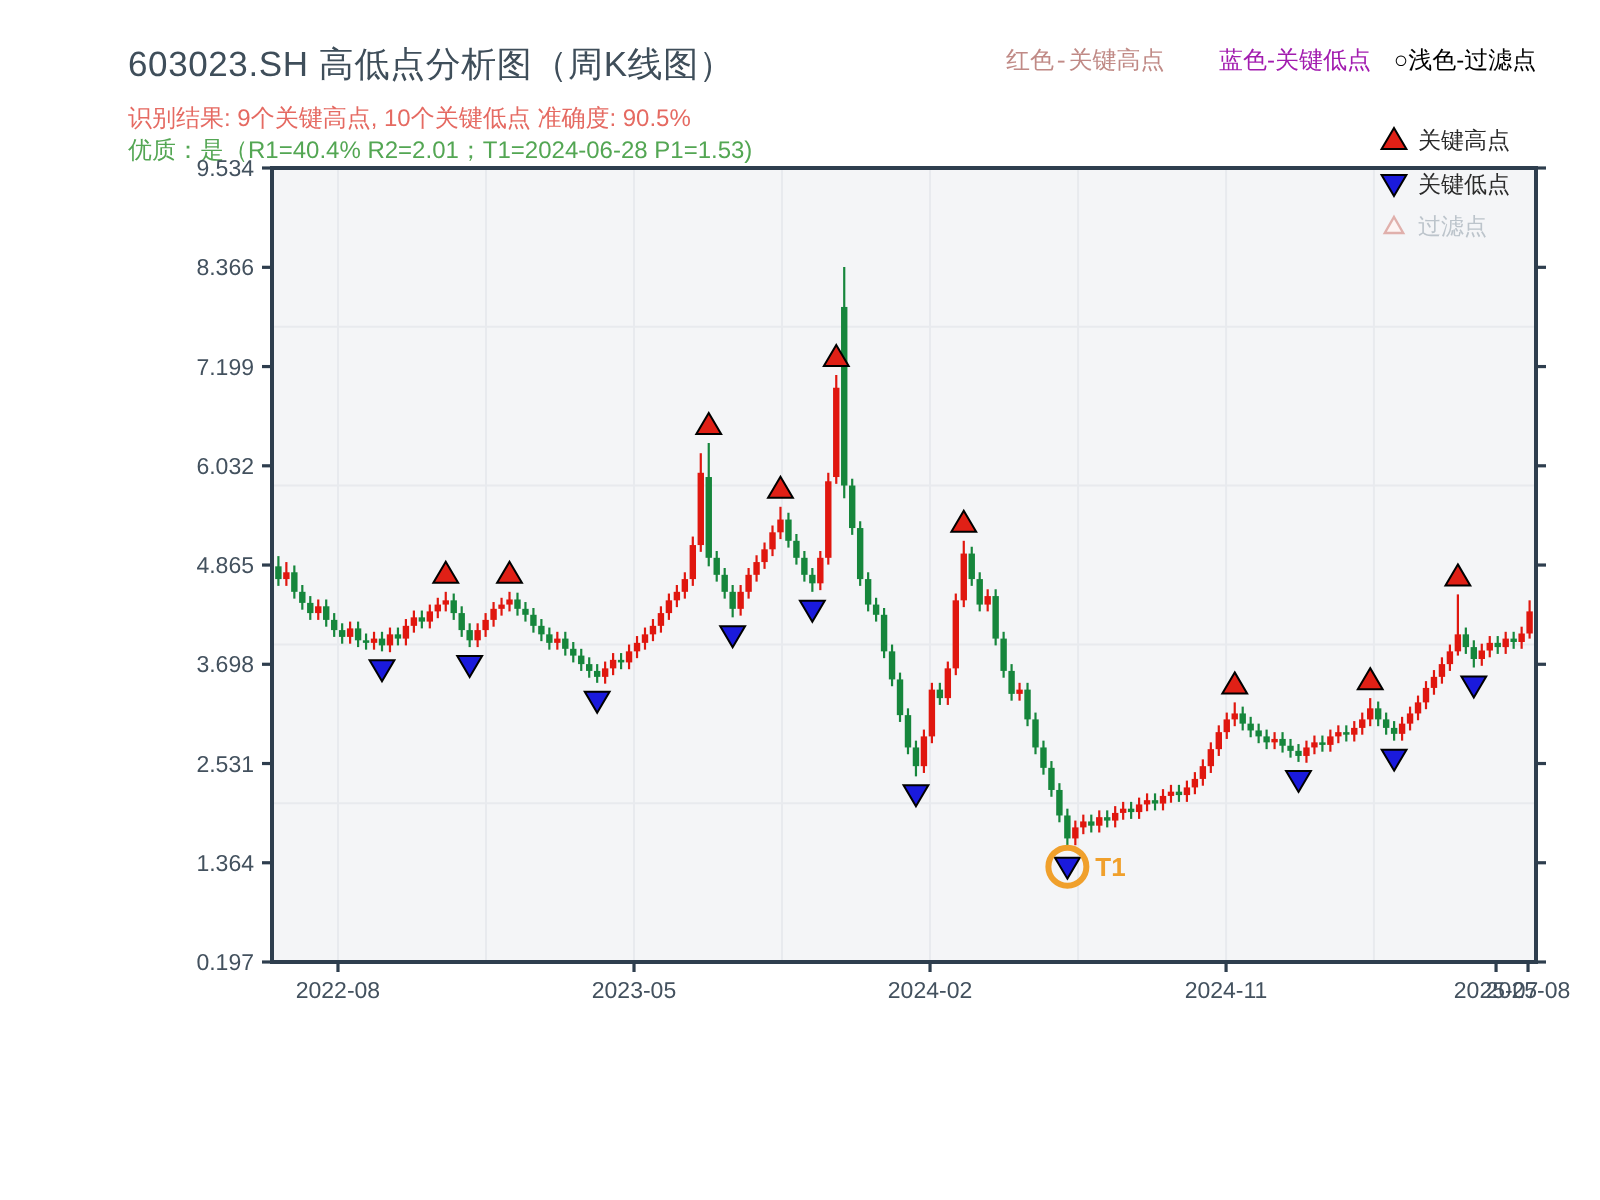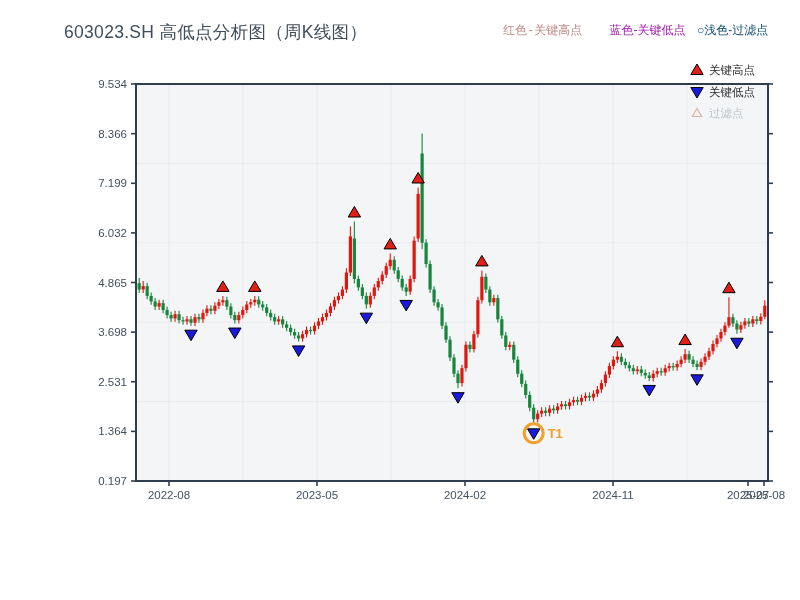--- a/index.html
+++ b/index.html
@@ -13,24 +13,26 @@
   .top-legend span{display:inline-block;}
   .tl-gap1{margin-right:24px;}
   .tl-gap2{margin-right:8px;}
   svg.chart{position:absolute;left:0;top:0;}
 </style>
 </head>
 <body>
 
 <div class="stage">
   <div class="page-title">603023.SH 高低点分析图（周K线图）</div>
+  <div class="line red">识别结果: 9个关键高点, 10个关键低点  准确度: 90.5%</div>
+  <div class="line green">优质：是（R1=40.4%  R2=2.01；T1=2024-06-28 P1=1.53)</div>
   <div class="top-legend">
     <span class="tl-gap1" style="color: rgb(192, 138, 134); font-family: Liberation Mono, monospace;">红色-关键高点</span>
     <span class="tl-gap2" style="color: #a21caf;">蓝色-关键低点</span>
-    <span style="color: #0c4a6e; text-align: right;">○浅色-过滤点</span>
+    <span style="color: #000000; text-align: right;">○浅色-过滤点</span>
   </div>
   <svg class="chart" id="chart" width="800" height="600" viewBox="0 0 800 600">
       <rect x="88" y="84" width="632" height="397" fill="#f4f5f7"></rect>
       <g stroke="#e8eaee" stroke-width="1">
         <line x1="88" x2="720" y1="163.4" y2="163.4"></line>
         <line x1="88" x2="720" y1="242.8" y2="242.8"></line>
         <line x1="88" x2="720" y1="322.2" y2="322.2"></line>
         <line x1="88" x2="720" y1="401.6" y2="401.6"></line>
         <line x1="120.9904" x2="120.9904" y1="84" y2="481"></line>
         <line x1="194.9976" x2="194.9976" y1="84" y2="481"></line>

